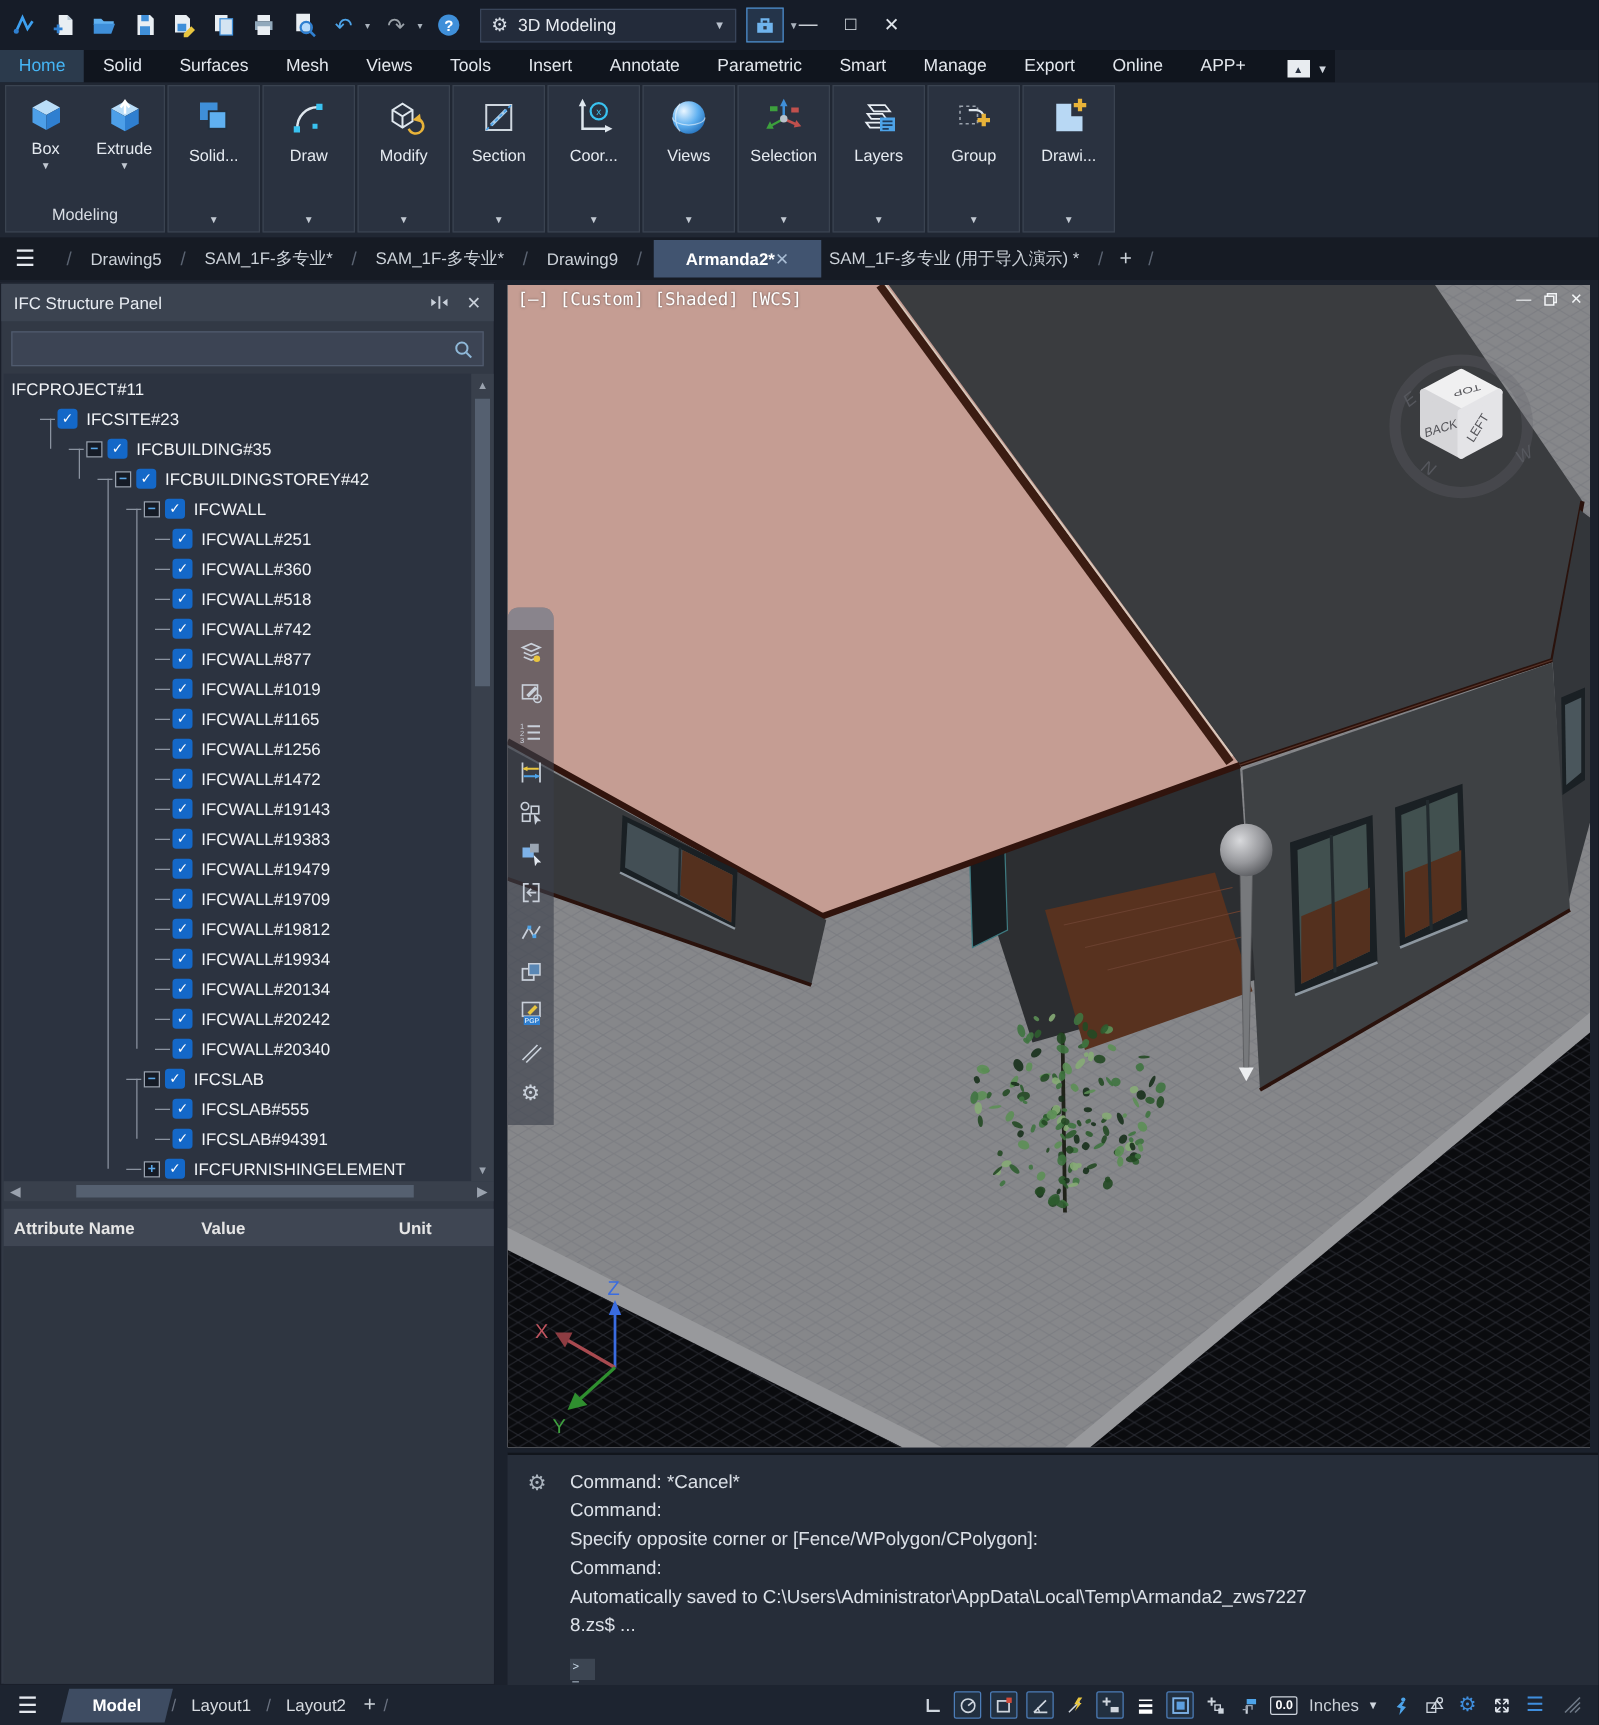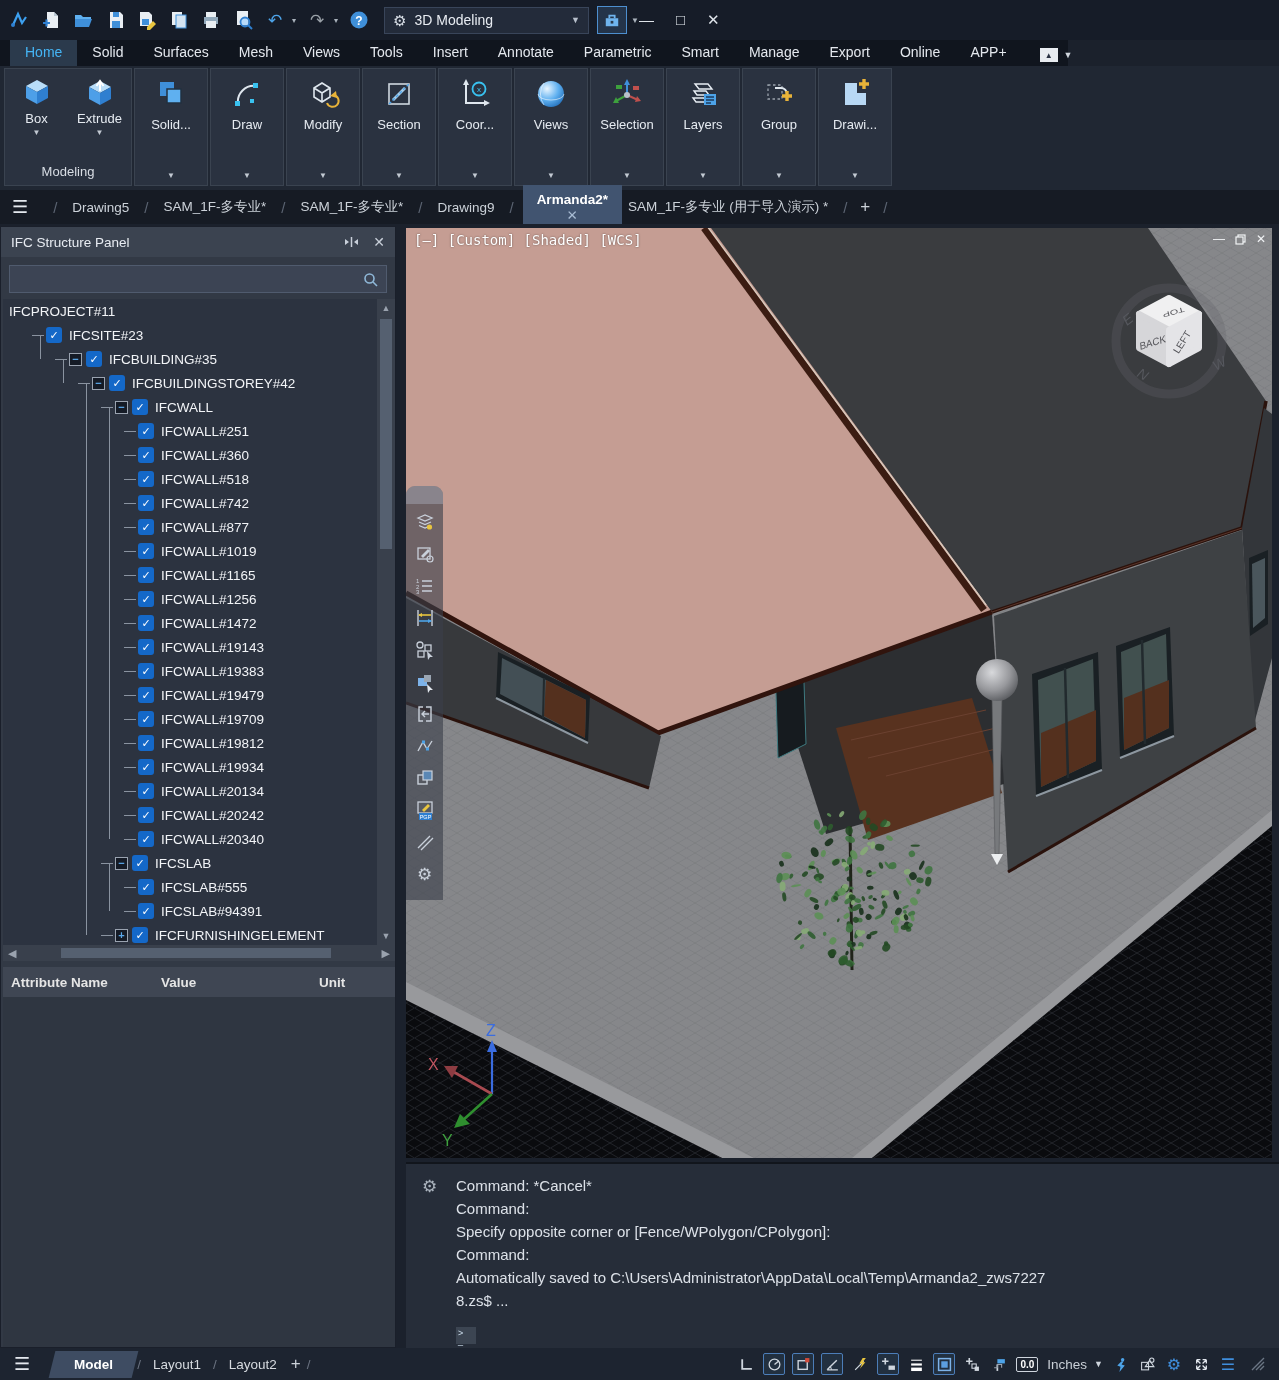--- a/index.html
+++ b/index.html
@@ -14,21 +14,21 @@
   .glyph{font-size:17px;line-height:1;}
   .caret{font-size:8px;color:#aab2bc;margin-left:-4px;}
   #workspace{margin-left:14px;display:flex;align-items:center;gap:8px;background:#232b3a;border:1px solid #39455a;height:27px;padding:0 8px;width:205px;color:#e8ecf2;font-size:14px;}
   #workspace .wsgear{color:#d8dee6;font-size:15px;}
   #workspace .dd{margin-left:auto;color:#b8c0cc;font-size:9px;}
   #toolboxbtn{margin-left:8px;width:30px;height:28px;border:1px solid #4d8fd0;background:#24344a;display:flex;align-items:center;justify-content:center;}
   #titletext{flex:1;text-align:center;font-size:15px;color:#eef1f5;white-space:nowrap;}
   .winbtns{display:flex;gap:22px;margin-right:6px;color:#dfe4ea;}
   .winbtns span{font-size:15px;cursor:default;}
   
-  #menubar{left:0;top:40px;width:1068px;height:26px;background:#10151e;display:flex;align-items:flex-end;padding-left:10px;}
+  #menubar{left:0;top:40px;width:1068px;height:26px;background:#10151e;display:flex;align-items:flex-end;}
   .mtab{padding:4px 15px 6px;font-size:14px;color:#e4e8ee;}
   .mtab.active{background:#2b3a4c;color:#45b5f5;}
   #menuright{margin-left:18px;display:flex;align-items:center;gap:6px;padding-bottom:4px;}
   #menuright .upbox{width:18px;height:14px;background:#e8ecf0;color:#273040;font-size:8px;display:flex;align-items:center;justify-content:center;}
   #menuright .dn{color:#cfd5dd;font-size:9px;}
   
   #ribbon{left:0;top:66px;width:1279px;height:124px;background:#202733;display:flex;align-items:stretch;padding:2px 0 4px 4px;gap:2px;}
   .rpanel{background:#2a3240;border:1px solid #3a4350;width:74px;display:flex;flex-direction:column;align-items:center;padding-top:8px;position:relative;}
   .rpanel .rlabel{font-size:13px;color:#e6ebf1;margin-top:6px;white-space:nowrap;}
   .rpanel .rdrop{position:absolute;bottom:5px;left:0;right:0;text-align:center;font-size:8px;color:#c2c9d2;}
@@ -36,21 +36,21 @@
   #modpanel .btns{display:flex;justify-content:space-around;padding-top:6px;}
   .bigbtn{display:flex;flex-direction:column;align-items:center;width:58px;}
   .bigbtn .rlabel{font-size:13px;color:#e6ebf1;margin-top:2px;}
   .bigbtn .rdropi{font-size:8px;color:#c2c9d2;margin-top:2px;}
   #modpanel .gname{position:absolute;bottom:6px;width:100%;text-align:center;font-size:13px;color:#d8dde4;}
   
   #doctabs{left:0;top:190px;width:1279px;height:34px;background:#161b24;display:flex;align-items:center;padding-left:12px;font-size:13.5px;color:#ccd2d9;}
   #doctabs .burger{color:#e4e8ee;font-size:18px;margin-right:16px;}
   .dsep{color:#5b6472;margin:0 9px;font-size:15px;}
   .dtab{padding:7px 6px;white-space:nowrap;}
-  .dtab.active{background:#415470;color:#fff;font-weight:bold;padding:7px 14px;display:flex;align-items:center;gap:0;flex-direction:column;}
+  .dtab.active{background:#415470;color:#fff;font-weight:bold;padding:7px 26px;display:flex;align-items:center;gap:0;}
   .dtab.active .x{color:#a9bdd4;font-weight:normal;}
   .dplus{font-size:17px;color:#ccd2d9;margin:0 4px;}
   
   #main{left:0;top:224px;width:1279px;height:1124px;background:#1b212c;}
   
   #ifcpanel{left:0;top:2px;width:396px;height:1122px;background:#323945;border:1px solid #1a1f2a;}
   #ifchead{left:0;top:0;width:394px;height:30px;background:#3b4350;display:flex;align-items:center;padding:0 10px;font-size:13.5px;color:#e8ecf2;}
   #ifchead .hicons{margin-left:auto;display:flex;gap:14px;align-items:center;color:#c9d0da;}
   #searchbox{left:8px;top:38px;width:378px;height:28px;background:#3c4454;border:1px solid #505b6e;display:flex;align-items:center;}
   #searchbox .mag{margin-left:auto;margin-right:8px;}

